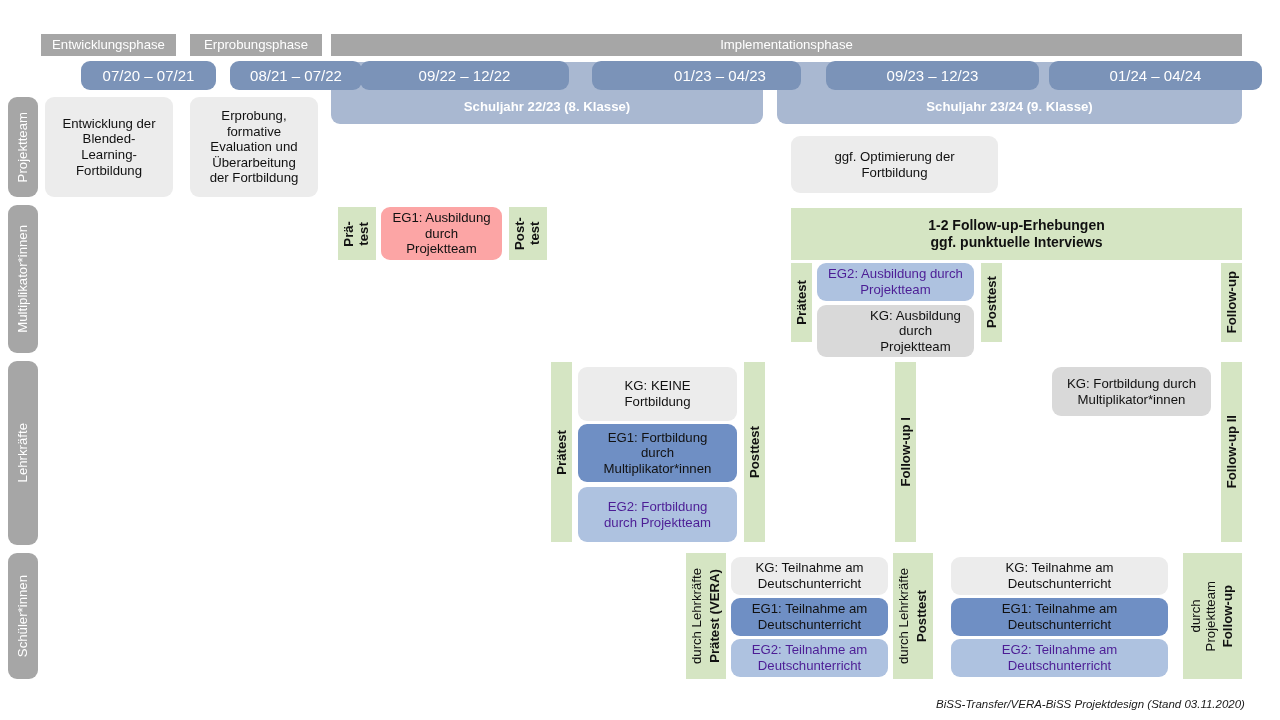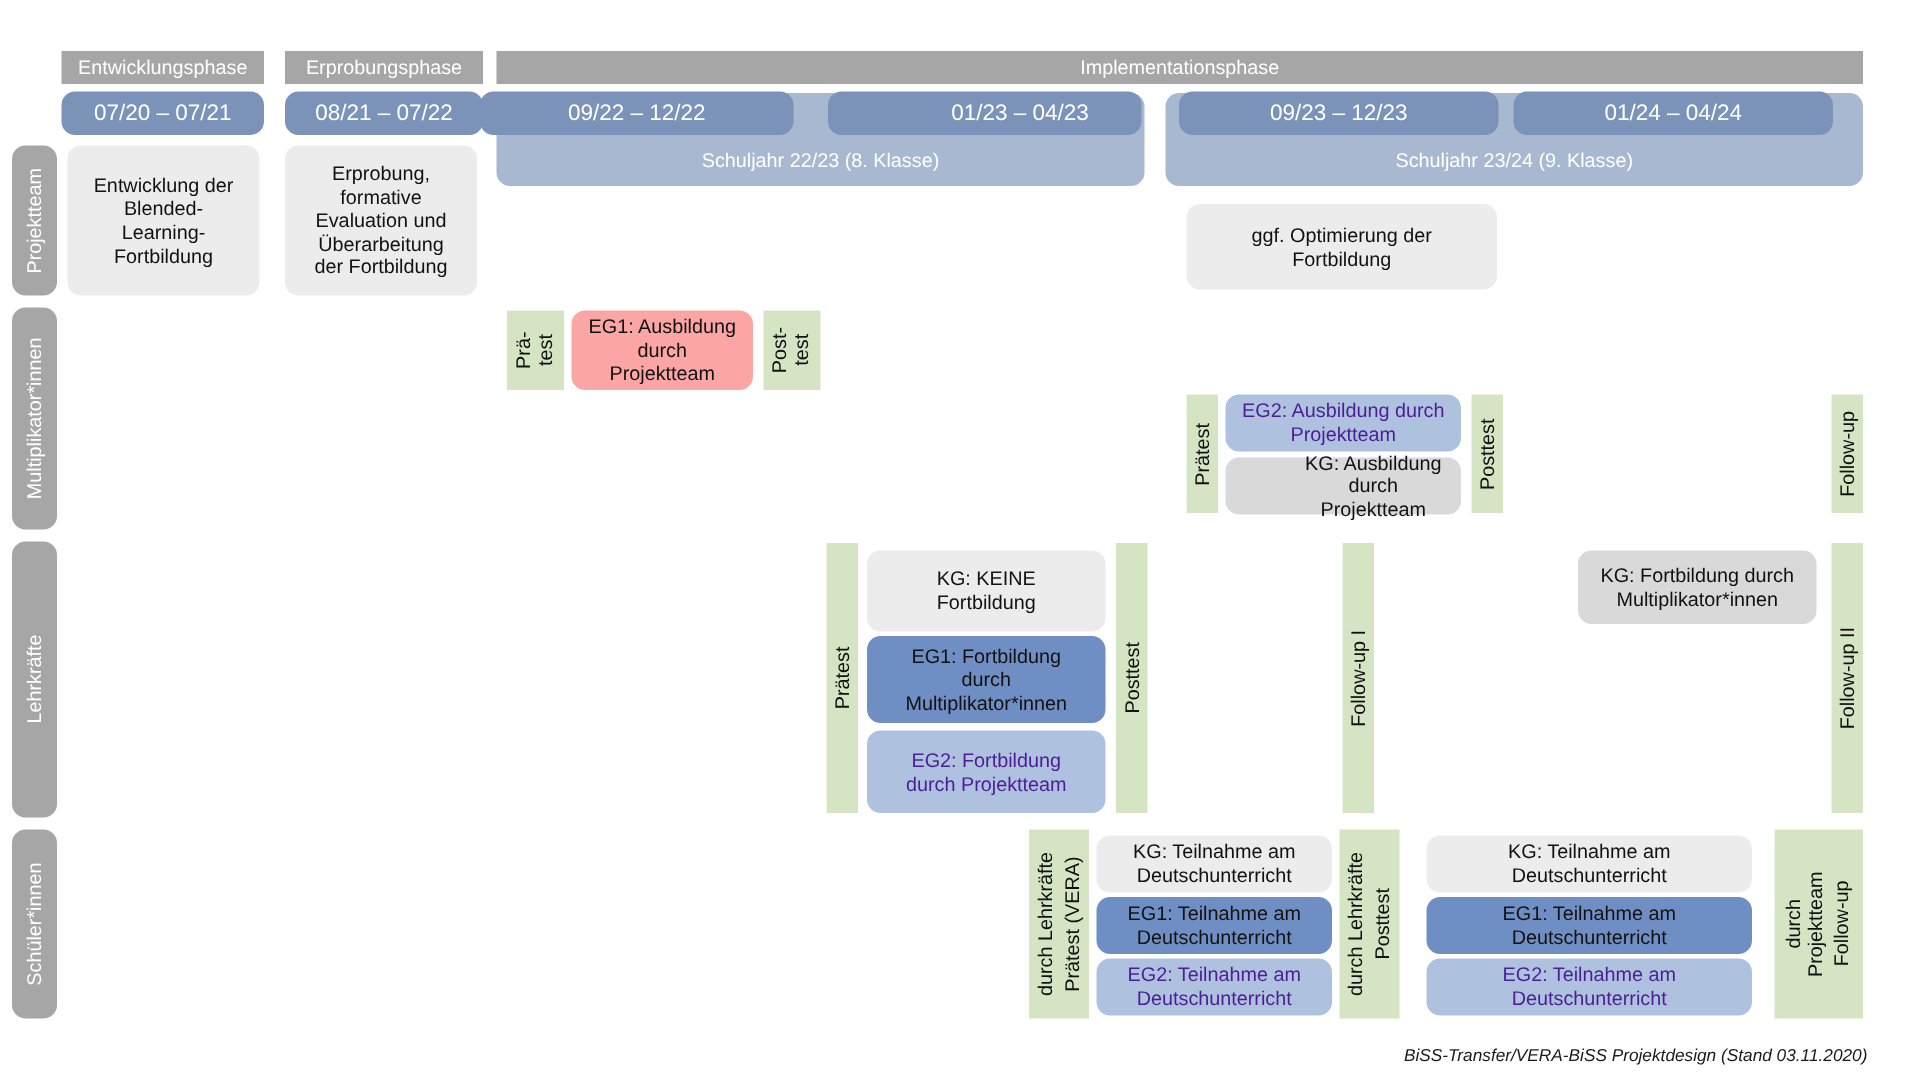--- a/index.html
+++ b/index.html
@@ -20,33 +20,33 @@
     display:flex;align-items:center;justify-content:center;
     text-align:center;
     line-height:1.18;
     white-space:pre-line;
   }
   .rounded{border-radius:9px;}
   .sq{border-radius:0;}
 
   
   .c-gray-head{background:#a6a6a6;color:#ffffff;}
-  .c-blue-dark{background:#7b93b8;color:#ffffff;}
+  .c-blue-dark{background:#7b93b8;color:#ffffff;margin-left:40px;}
   .c-blue-band{background:#a9b8d1;color:#ffffff;}
   .c-gray-lbl{background:#a6a6a6;color:#ffffff;}
   .c-gray-box{background:#ececec;color:#111111;}
   .c-gray-box2{background:#d9d9d9;color:#111111;}
   .c-blue-eg1{background:#6f8fc4;color:#111111;}
   .c-blue-eg2{background:#aec2e0;color:#4c1d95;}
   .c-blue-mid{background:#fca5a5;color:#111111;}
   .c-green{background:#d5e5c3;color:#111111;}
   .t13{font-size:13.2px;}
   .t14{font-size:14px;}
   .t15{font-size:15px;}
-  .bold{font-weight:normal;}
+  .bold{font-weight:bold;}
 
   
   .vert{
     position:absolute;box-sizing:border-box;
     display:flex;align-items:center;justify-content:center;
   }
   .vert > .vtext{
     writing-mode:vertical-rl;
     transform:rotate(180deg);
     text-align:center;
@@ -140,29 +140,31 @@
 
   <div class="box rounded c-blue-mid t13" style="left:381px;top:207px;width:121px;height:53px;">EG1: Ausbildung
 durch
 Projektteam</div>
 
   <div class="vrow sq c-green bold t13" style="left:509px;top:207px;width:38px;height:53px;">
     <span style="white-space:pre-line;">Post-
 test</span>
   </div>
 
+  <div class="box sq c-green bold t14" style="left:791px;top:208px;width:451px;height:52px;">1-2 Follow-up-Erhebungen
+ggf. punktuelle Interviews</div>
 
   <div class="vert sq c-green bold t13" style="left:791px;top:263px;width:21px;height:79px;">
     <span class="vtext">Prätest</span>
   </div>
 
   <div class="box rounded c-blue-eg2 t13" style="left:817px;top:263px;width:157px;height:38px;">EG2:  Ausbildung durch
 Projektteam</div>
 
-  <div class="box rounded c-gray-box2 t13" style="left:817px;top:305px;width:157px;height:38px;padding-left:40px;">KG: Ausbildung durch
+  <div class="box rounded c-gray-box2 t13" style="left:817px;top:305px;width:157px;height:52px;padding-left:40px;">KG: Ausbildung durch
 Projektteam</div>
 
   <div class="vert sq c-green bold t13" style="left:981px;top:263px;width:21px;height:79px;">
     <span class="vtext">Posttest</span>
   </div>
 
   <div class="vert sq c-green bold t13" style="left:1221px;top:263px;width:21px;height:79px;">
     <span class="vtext">Follow-up</span>
   </div>
 

